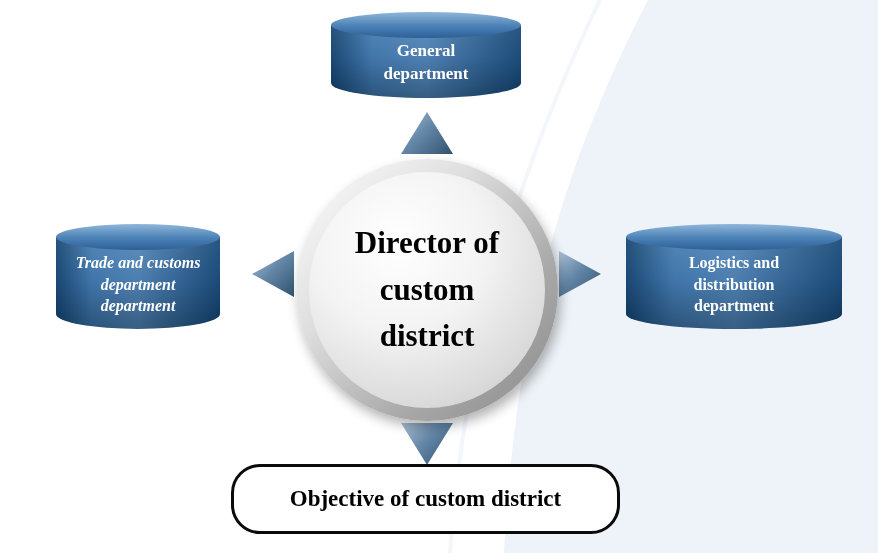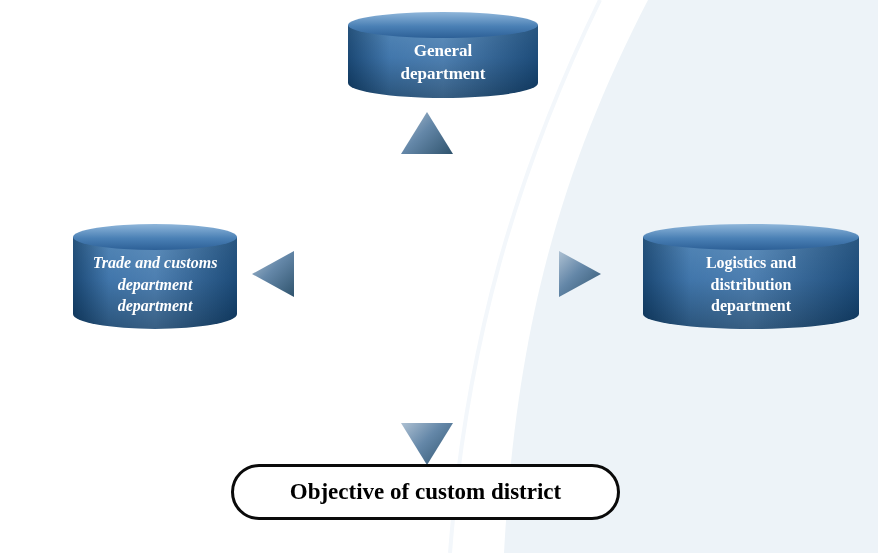--- a/index.html
+++ b/index.html
@@ -10,21 +10,21 @@
     position: relative;
     width: 878px;
     height: 553px;
     background: #ffffff;
     overflow: hidden;
   }
 
   .swoosh { position: absolute; inset: 0; pointer-events: none; }
 
   
-  .cylinder { position: absolute; margin-left: 17px; }
+  .cylinder { position: absolute; }
   .cyl-body {
     position: absolute;
     left: 0; right: 0; top: 13px; bottom: 0;
     border-radius: 0 0 50% 50% / 0 0 15px 15px;
     background:
       linear-gradient(90deg, rgba(6,34,60,0.45) 0%, rgba(255,255,255,0.10) 22%, rgba(255,255,255,0.16) 50%, rgba(6,34,60,0.40) 100%),
       linear-gradient(180deg, #4079ae 0%, #2c67a2 45%, #12406b 100%);
   }
   .cyl-top {
     position: absolute;
@@ -83,21 +83,21 @@
   }
   .arrow-up    { left: 401px; top: 112px; width: 52px; height: 42px; clip-path: polygon(50% 0, 100% 100%, 0 100%); }
   .arrow-down  { left: 401px; top: 423px; width: 52px; height: 42px; clip-path: polygon(0 0, 100% 0, 50% 100%); }
   .arrow-left  { left: 252px; top: 251px; width: 42px; height: 46px; clip-path: polygon(0 50%, 100% 0, 100% 100%); }
   .arrow-right { left: 559px; top: 251px; width: 42px; height: 46px; clip-path: polygon(100% 50%, 0 0, 0 100%); }
 
   
   .objective {
     position: absolute;
     left: 231px; top: 464px;
-    width: 389px; height: 56px;
+    width: 389px; height: 70px;
     background: #ffffff;
     border: 3px solid #0a0a0a;
     border-radius: 29px;
     display: flex; align-items: center; justify-content: center;
     font-size: 23px;
     font-weight: bold;
     color: #000000;
   }
 </style>
 </head>
@@ -137,18 +137,27 @@
       <span>distribution</span>
       <span>department</span>
     </div>
   </div>
 
   <div class="arrow arrow-up"></div>
   <div class="arrow arrow-left"></div>
   <div class="arrow arrow-right"></div>
   <div class="arrow arrow-down"></div>
 
+  <div class="circle-outer">
+    <div class="circle-inner">
+      <div class="center-label">
+        <span>Director of</span>
+        <span>custom</span>
+        <span>district</span>
+      </div>
+    </div>
+  </div>
 
   <div class="objective">
     <span>Objective of custom district</span>
   </div>
 
 </div>
 
 </body></html>

